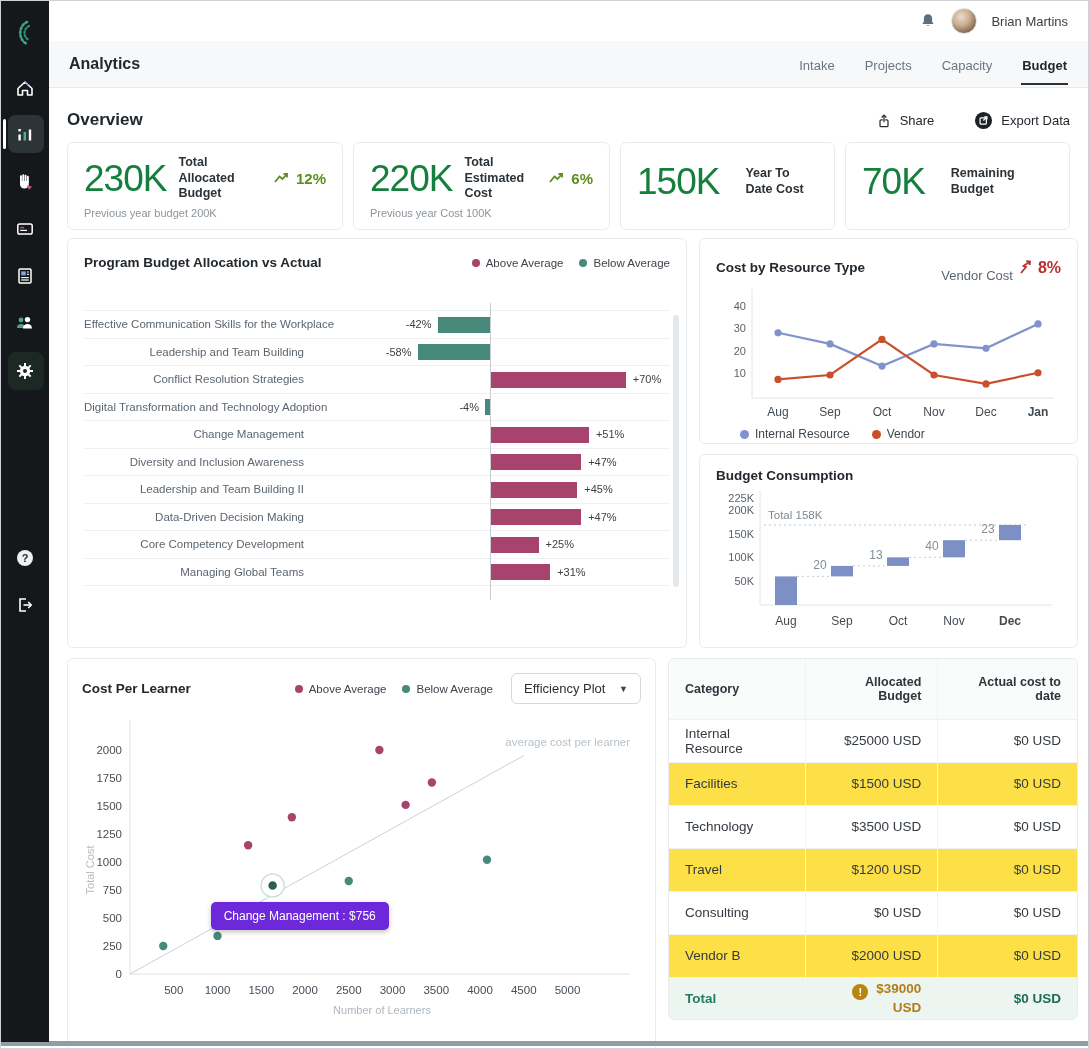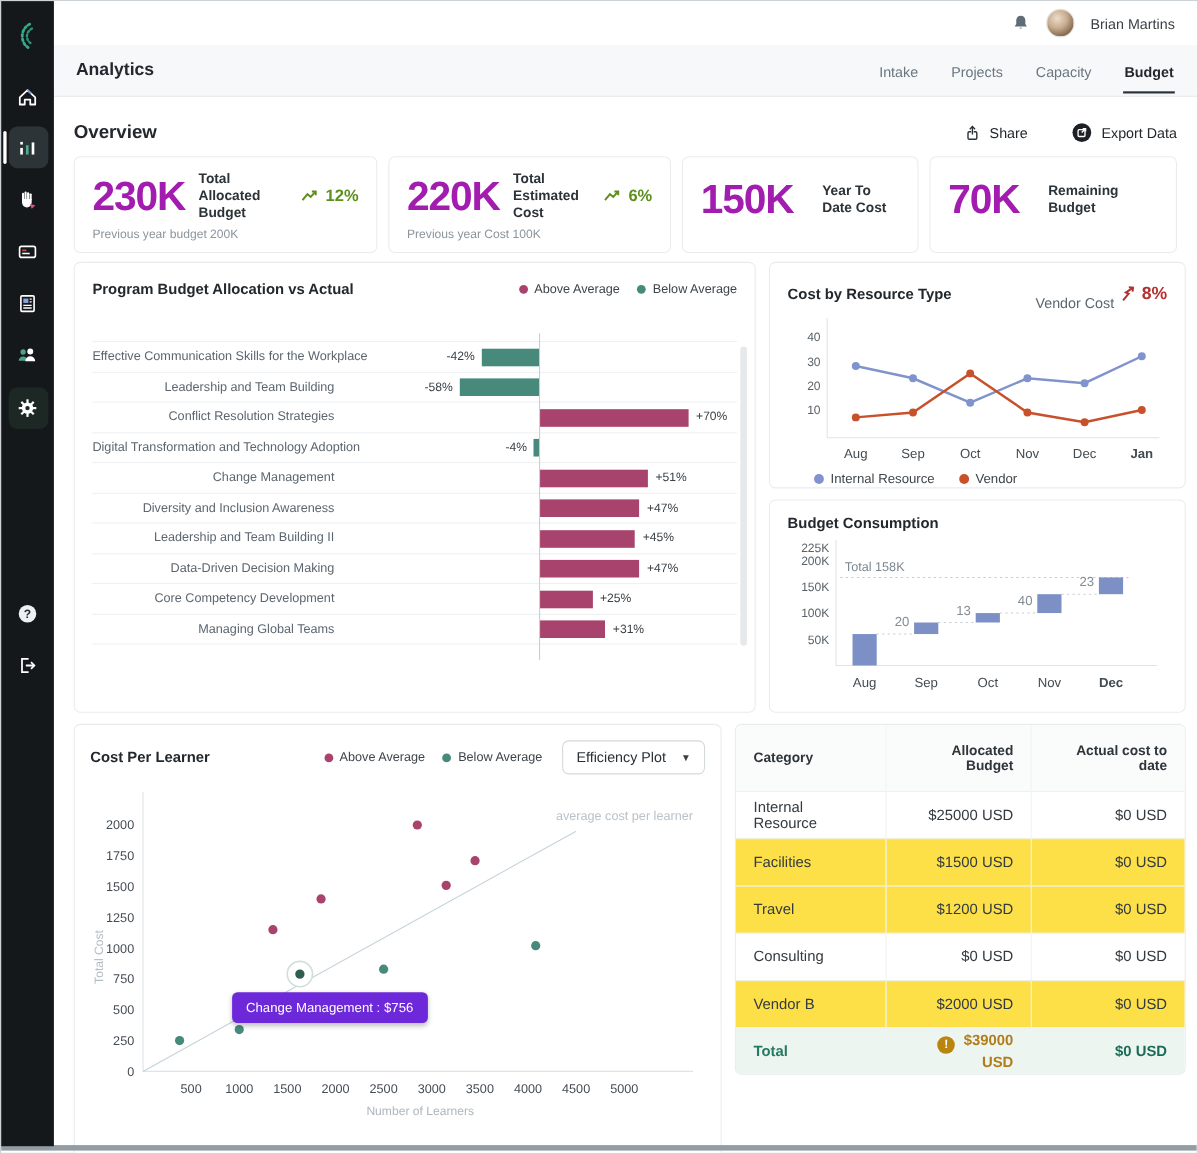--- a/index.html
+++ b/index.html
@@ -30,21 +30,21 @@
   .overview-row { margin-top:22px; display:flex; align-items:flex-end; }
   .overview-title { font-size:17px; font-weight:700; color:#22282d; }
   .actions { margin-left:auto; display:flex; gap:40px; align-items:center; padding-right:8px; }
   .action-btn { display:flex; align-items:center; gap:8px; font-size:13px; color:#22282d; cursor:pointer; }
 
   
   .kpi-row { margin-top:12px; display:flex; gap:10px; }
   .card { background:#fff; border:1px solid #e9ecee; border-radius:6px; }
   .kpi-card { height:88px; padding:12px 16px 10px; display:flex; flex-direction:column; }
   .kpi-top { display:flex; align-items:center; gap:12px; }
-  .kpi-value { font-size:37px; font-weight:700; color:#a21caf; letter-spacing:-1px; line-height:1; }
+  .kpi-value { font-size:37px; font-weight:400; color:#15803d; letter-spacing:-1px; line-height:1; }
   .kpi-label { font-size:12.5px; font-weight:700; color:#2c3338; line-height:1.25; max-width:110px; }
   .kpi-trend { display:flex; align-items:center; gap:5px; font-size:15px; font-weight:700; color:#5d8f1d; margin-left:2px; }
   .kpi-foot { margin-top:auto; font-size:11px; color:#8b959d; }
   .kpi-1 { width:276px; } .kpi-2 { width:257px; } .kpi-3 { width:215px; } .kpi-4 { width:225px; }
   .kpi-3 .kpi-top, .kpi-4 .kpi-top { margin-top:8px; }
 
   
   .charts-row1 { margin-top:8px; display:flex; gap:12px; }
   .pba-card { width:644px; height:410px; padding:16px; position:relative; }
   .card-head { display:flex; align-items:center; }
@@ -538,20 +538,25 @@
                 <tr>
                   <td>Internal Resource</td>
                   <td>$25000 USD</td>
                   <td>$0 USD</td>
                 </tr>
                 <tr class="alt">
                   <td>Facilities</td>
                   <td>$1500 USD</td>
                   <td>$0 USD</td>
                 </tr>
+                <tr>
+                  <td>Technology</td>
+                  <td>$3500 USD</td>
+                  <td>$0 USD</td>
+                </tr>
                 <tr class="alt">
                   <td>Travel</td>
                   <td>$1200 USD</td>
                   <td>$0 USD</td>
                 </tr>
                 <tr>
                   <td>Consulting</td>
                   <td>$0 USD</td>
                   <td>$0 USD</td>
                 </tr>

